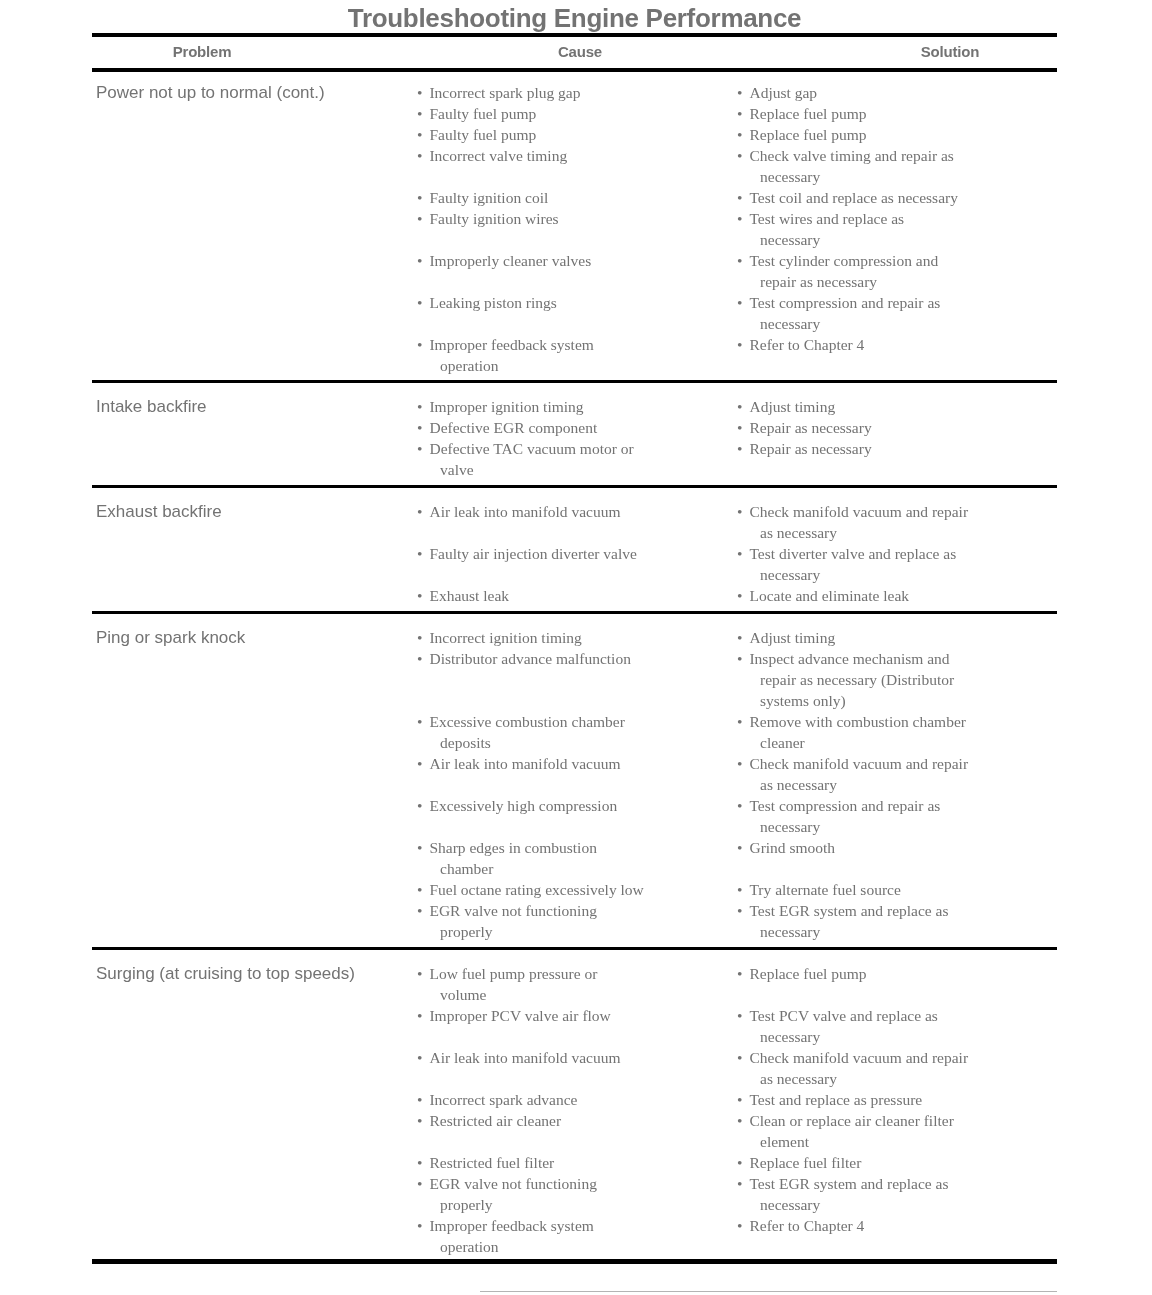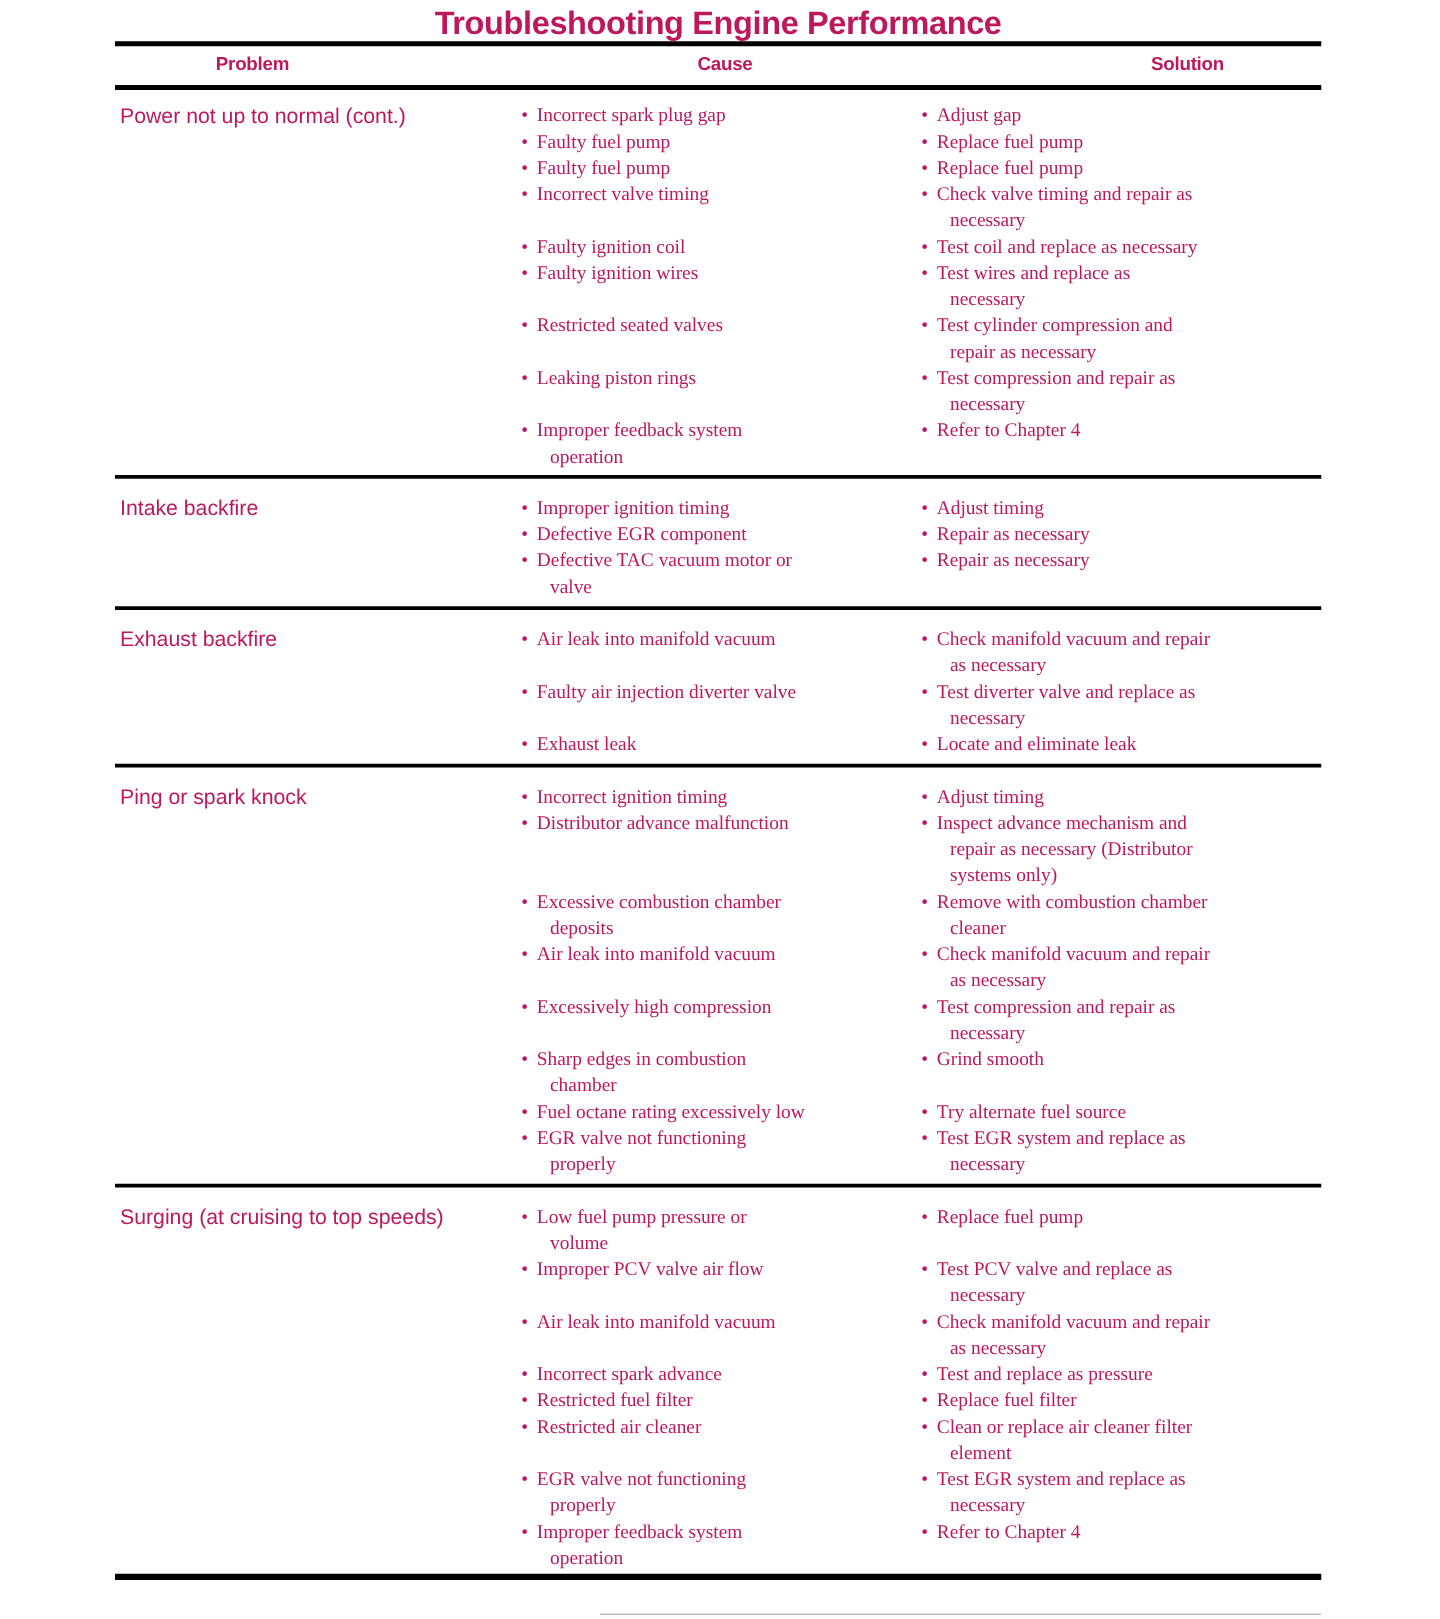--- a/index.html
+++ b/index.html
@@ -2,21 +2,21 @@
 <html><head>
 <meta charset="utf-8">
 <style>
   html,body { margin:0; padding:0; background:#ffffff; }
   .page {
     position:relative;
     width:1152px; height:1295px;
     background:#ffffff;
     overflow:hidden;
     font-family:"Liberation Sans", sans-serif;
-    color:#be185d;
+    color:#737373;
     -webkit-font-smoothing:antialiased;
   }
   .doc { margin-left:92px; width:965px; }
   .page-title {
     text-align:center;
     font-size:26px; font-weight:bold;
     letter-spacing:-0.3px;
     padding-top:3px; height:30px; line-height:30px;
     white-space:nowrap;
   }
@@ -118,21 +118,21 @@
               <div class="cause-cell">
                 <div class="li">Faulty ignition wires</div>
               </div>
               <div class="solution-cell">
                 <div class="li">Test wires and replace as
 necessary</div>
               </div>
             </div>
             <div class="trow">
               <div class="cause-cell">
-                <div class="li">Restricted seated valves</div>
+                <div class="li">Improperly cleaner valves</div>
               </div>
               <div class="solution-cell">
                 <div class="li">Test cylinder compression and
 repair as necessary</div>
               </div>
             </div>
             <div class="trow">
               <div class="cause-cell">
                 <div class="li">Leaking piston rings</div>
               </div>
@@ -328,33 +328,33 @@
             <div class="trow">
               <div class="cause-cell">
                 <div class="li">Incorrect spark advance</div>
               </div>
               <div class="solution-cell">
                 <div class="li">Test and replace as pressure</div>
               </div>
             </div>
             <div class="trow">
               <div class="cause-cell">
-                <div class="li">Restricted fuel filter</div>
-              </div>
-              <div class="solution-cell">
-                <div class="li">Replace fuel filter</div>
-              </div>
-            </div>
-            <div class="trow">
-              <div class="cause-cell">
                 <div class="li">Restricted air cleaner</div>
               </div>
               <div class="solution-cell">
                 <div class="li">Clean or replace air cleaner filter
 element</div>
+              </div>
+            </div>
+            <div class="trow">
+              <div class="cause-cell">
+                <div class="li">Restricted fuel filter</div>
+              </div>
+              <div class="solution-cell">
+                <div class="li">Replace fuel filter</div>
               </div>
             </div>
             <div class="trow">
               <div class="cause-cell">
                 <div class="li">EGR valve not functioning
 properly</div>
               </div>
               <div class="solution-cell">
                 <div class="li">Test EGR system and replace as
 necessary</div>

